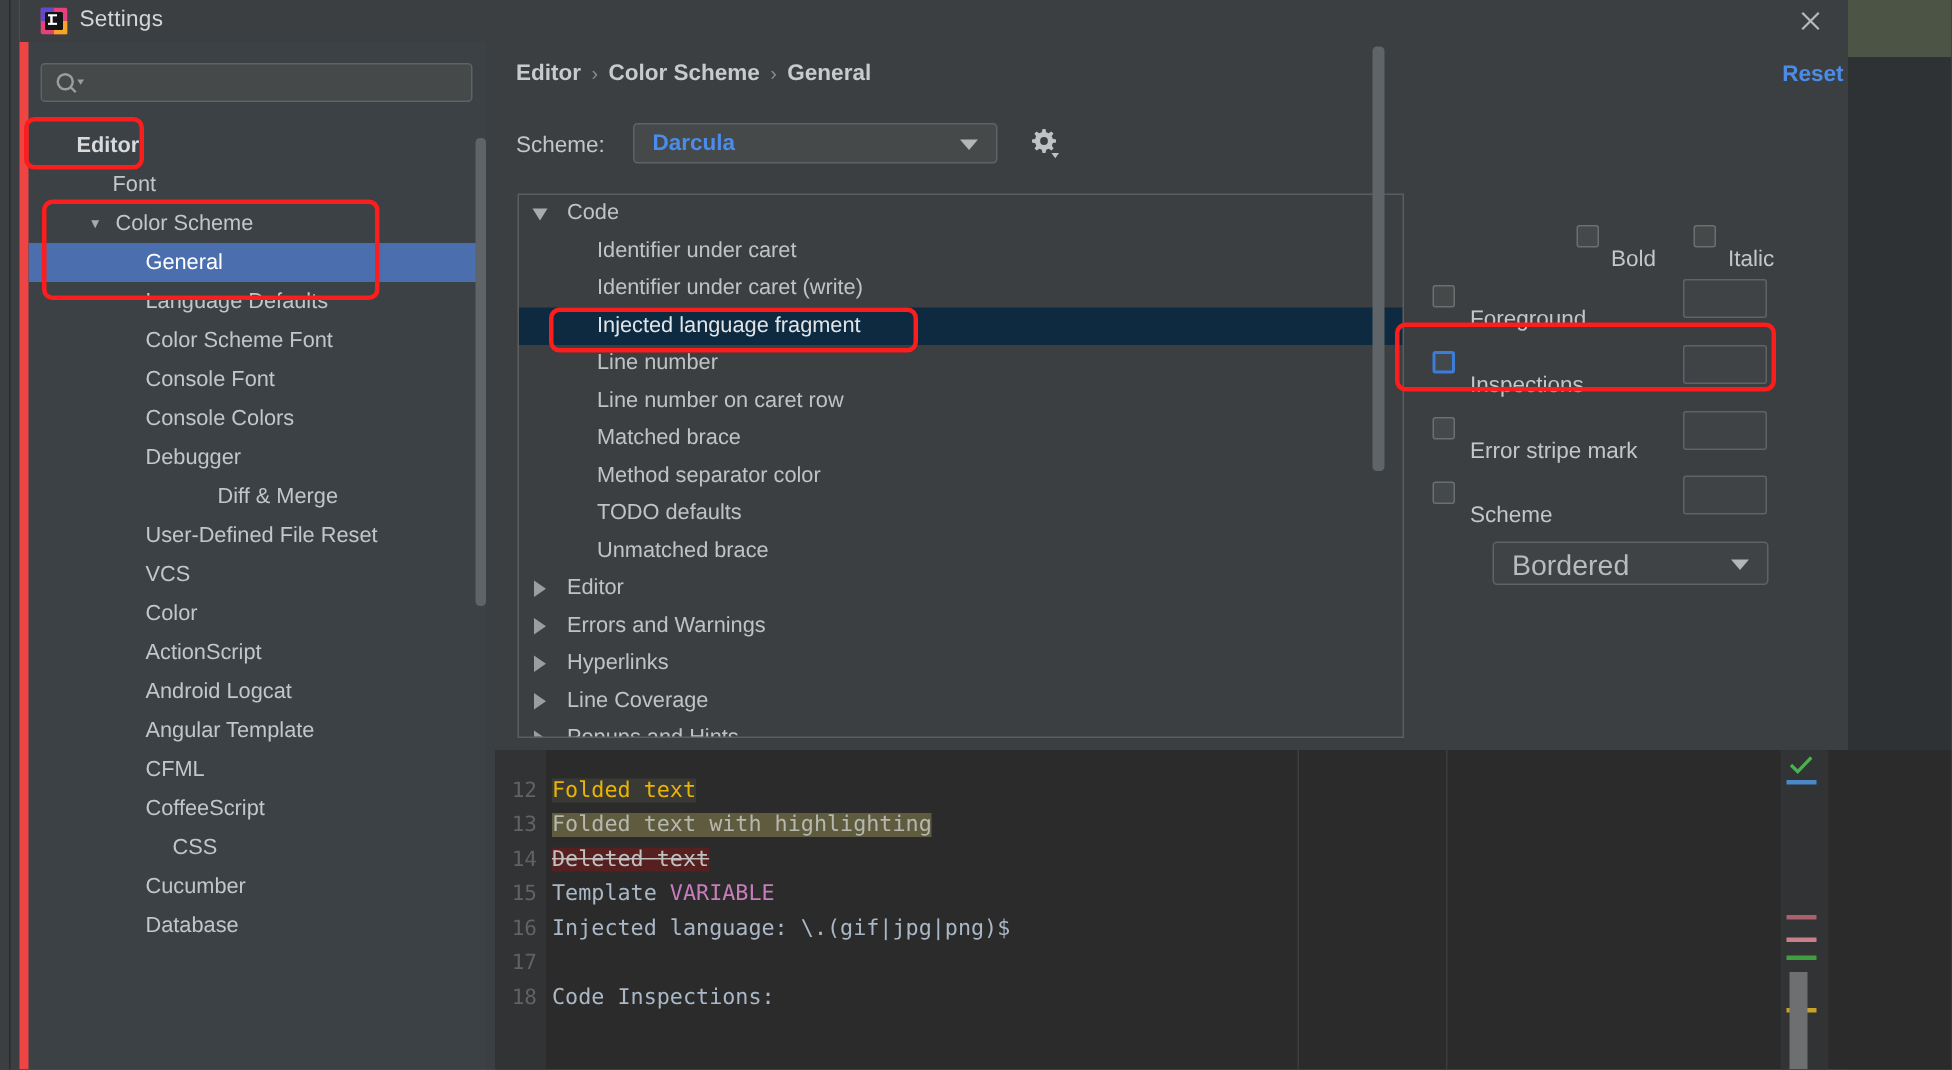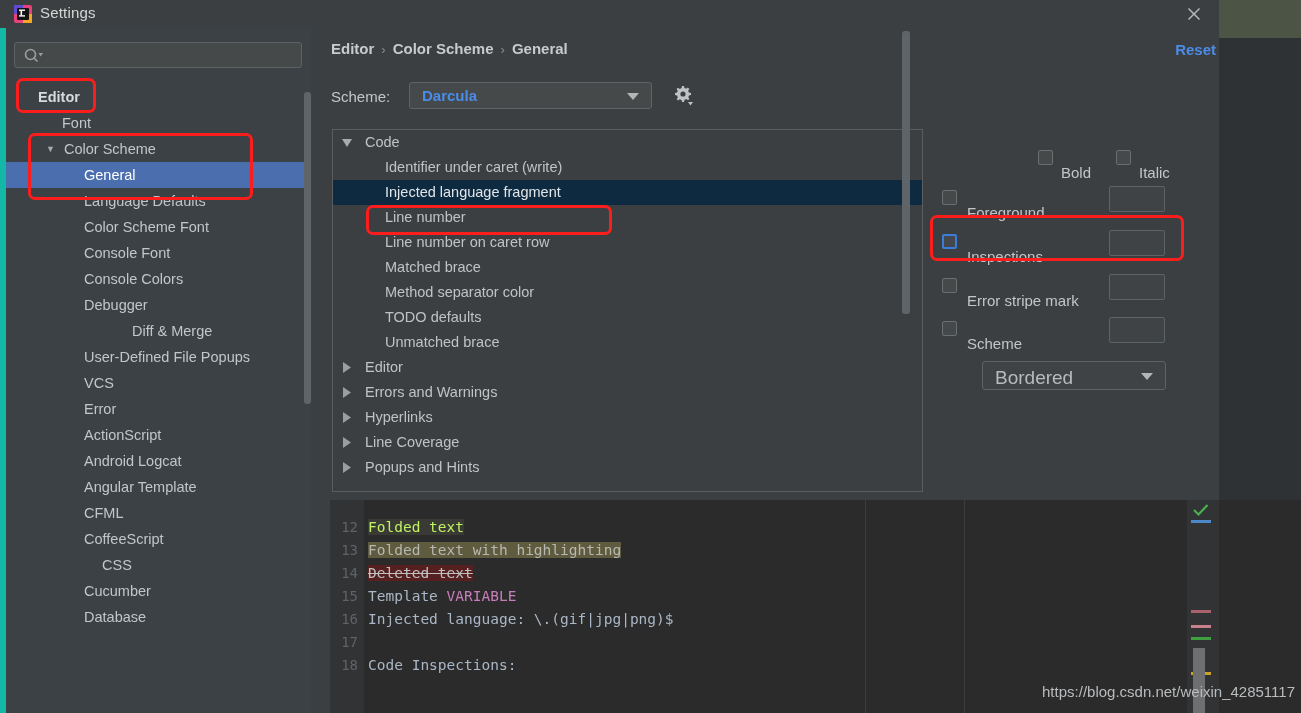--- a/index.html
+++ b/index.html
@@ -36,23 +36,23 @@
   #ide-left-strip {
     position: absolute;
     left: 0; top: 0; width: 6px; height: 713px;
     background: #3c3f41;
     border-right: 1px solid #2b2b2b;
   }
 
   
   #settings-dialog {
     position: absolute;
-    left: 0; top: 0;
+    left: 13px; top: 0;
     width: 1219px; height: 713px;
-    background: #14b8a6;
+    background: #ef4444;
   }
 
   
   #title-bar {
     position: absolute;
     left: 0; top: 0; width: 1219px; height: 28px;
     background: #3c3f41;
   }
   #app-icon {
     position: absolute; left: 14px; top: 5px;
@@ -289,21 +289,21 @@
     position: absolute; left: 0; top: 0;
     width: 34px; height: 213px;
     background: #313335;
   }
   .pv-line { position: absolute; left: 0; height: 23px; line-height: 23px; width: 100%; }
   .pv-num {
     position: absolute; left: 0; width: 28px;
     text-align: right; color: #606366; font-size: 14px;
   }
   .pv-text { position: absolute; left: 38px; color: #a9b7c6; white-space: pre; }
-  .tok-folded { background: #3a3a35; color: #bef264; }
+  .tok-folded { background: #3a3a35; color: #eab308; }
   .tok-foldhl { background: #5f5b3f; color: #b6b8b0; }
   .tok-deleted { background: #562020; color: #c0c0c0; text-decoration: line-through; }
   .tok-var { color: #c77dbb; }
   .tok-plain { color: #a9b7c6; }
 
   .guide-line {
     position: absolute; top: 0; width: 1px; height: 213px;
     background: #3b3d3f;
   }
   #stripe-panel {
@@ -406,27 +406,27 @@
         <div class="side-item">
           <span class="label" style="left: 78px;">Console Colors</span>
         </div>
         <div class="side-item">
           <span class="label" style="left: 78px;">Debugger</span>
         </div>
         <div class="side-item">
           <span class="label" style="left: 78px; margin-left: 48px;">Diff &amp; Merge</span>
         </div>
         <div class="side-item">
-          <span class="label" style="left: 78px;">User-Defined File Popups</span>
+          <span class="label" style="left: 78px;">User-Defined File Reset</span>
         </div>
         <div class="side-item">
           <span class="label" style="left: 78px;">VCS</span>
         </div>
         <div class="side-item">
-          <span class="label" style="left: 78px;">Error</span>
+          <span class="label" style="left: 78px;">Color</span>
         </div>
         <div class="side-item">
           <span class="label" style="left: 78px;">ActionScript</span>
         </div>
         <div class="side-item">
           <span class="label" style="left: 78px;">Android Logcat</span>
         </div>
         <div class="side-item">
           <span class="label" style="left: 78px;">Angular Template</span>
         </div>
@@ -472,20 +472,23 @@
     </div>
 
     <div id="settings-tree-panel">
         <div class="tree-row top">
           <span class="tri-open"><svg width="12" height="25" viewBox="0 0 12 25">
               <polygon points="1,9 11,9 6,17" fill="#a7abae"></polygon>
             </svg></span>
           <span class="tlabel">Code</span>
         </div>
         <div class="tree-row">
+          <span class="tlabel">Identifier under caret</span>
+        </div>
+        <div class="tree-row">
           <span class="tlabel">Identifier under caret (write)</span>
         </div>
         <div class="tree-row selected">
           <span class="tlabel">Injected language fragment</span>
         </div>
         <div class="tree-row">
           <span class="tlabel">Line number</span>
         </div>
         <div class="tree-row">
           <span class="tlabel">Line number on caret row</span>
@@ -609,21 +612,20 @@
     </div>
     <div id="stripes-container">
         <div class="stripe" style="top: 20px; background: rgb(74, 136, 199);"></div>
         <div class="stripe" style="top: 110px; background: rgb(169, 97, 108);"></div>
         <div class="stripe" style="top: 125px; background: rgb(201, 128, 140);"></div>
         <div class="stripe" style="top: 137px; background: rgb(63, 159, 63);"></div>
         <div class="stripe" style="top: 172px; background: rgb(201, 162, 39);"></div>
       </div>
     <div id="stripe-thumb"></div>
   </div>
-  <div id="watermark">https://blog.csdn.net/weixin_42851117</div>
 </div>
 
 <div id="annotation-layer">
     <div class="annot" style="left: 16px; top: 78px; width: 80px; height: 35px; border-color: rgb(252, 29, 29);"></div>
     <div class="annot" style="left: 28px; top: 133px; width: 225px; height: 67px; border-color: rgb(252, 29, 29);"></div>
     <div class="annot" style="left: 366px; top: 205px; width: 246px; height: 30px; border-color: rgb(252, 29, 29);"></div>
     <div class="annot" style="left: 930px; top: 215px; width: 254px; height: 46px; border-color: rgb(252, 29, 29);"></div>
   </div>
 
 </body></html>

